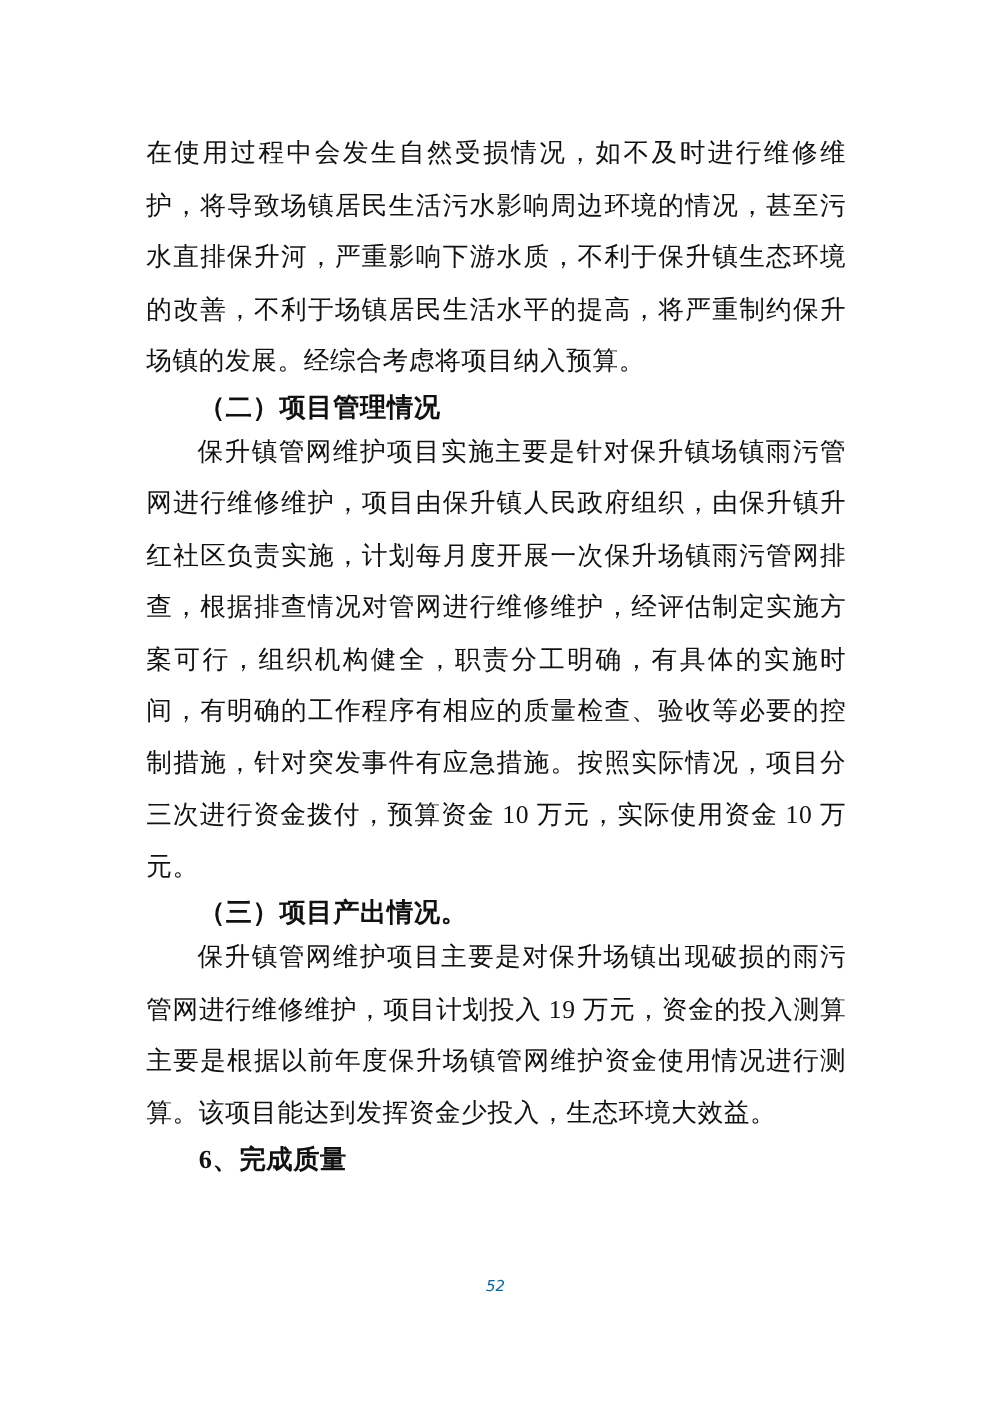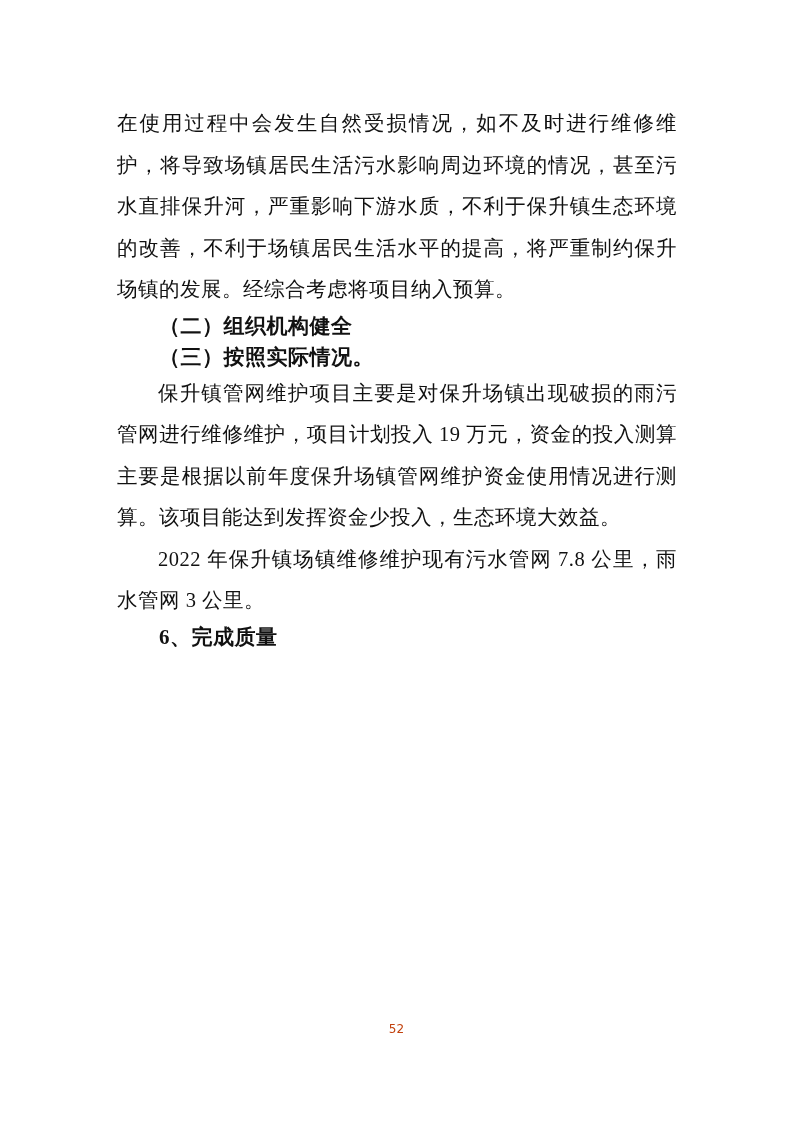--- a/index.html
+++ b/index.html
@@ -42,39 +42,40 @@
     letter-spacing: 0.5px;
   }
   .page-number {
     position: absolute;
     left: 0;
     right: 0;
     top: 1022px;
     text-align: center;
     font-family: "DejaVu Sans", "Liberation Sans", sans-serif;
     font-size: 12px;
-    color: #c2410c;
+    color: #0369a1;
+    font-style: italic;
   }
 </style>
 </head>
 <body>
 
 <div class="page">
   <div class="content">
 
     <p class="para">在使用过程中会发生自然受损情况，如不及时进行维修维护，将导致场镇居民生活污水影响周边环境的情况，甚至污水直排保升河，严重影响下游水质，不利于保升镇生态环境的改善，不利于场镇居民生活水平的提高，将严重制约保升场镇的发展。经综合考虑将项目纳入预算。</p>
 
-    <p class="heading">（二）组织机构健全</p>
+    <p class="heading">（二）项目管理情况</p>
 
+    <p class="para indent">保升镇管网维护项目实施主要是针对保升镇场镇雨污管网进行维修维护，项目由保升镇人民政府组织，由保升镇升红社区负责实施，计划每月度开展一次保升场镇雨污管网排查，根据排查情况对管网进行维修维护，经评估制定实施方案可行，组织机构健全，职责分工明确，有具体的实施时间，有明确的工作程序有相应的质量检查、验收等必要的控制措施，针对突发事件有应急措施。按照实际情况，项目分三次进行资金拨付，预算资金 10 万元，实际使用资金 10 万元。</p>
 
-    <p class="heading">（三）按照实际情况。</p>
+    <p class="heading">（三）项目产出情况。</p>
 
     <p class="para indent">保升镇管网维护项目主要是对保升场镇出现破损的雨污管网进行维修维护，项目计划投入 19 万元，资金的投入测算主要是根据以前年度保升场镇管网维护资金使用情况进行测算。该项目能达到发挥资金少投入，生态环境大效益。</p>
 
 
-    <p class="para indent">2022 年保升镇场镇维修维护现有污水管网 7.8 公里，雨水管网 3 公里。</p>
 
     <p class="heading">6、完成质量</p>
 
   </div>
 
   <div class="page-number">52</div>
 </div>
 
 </body></html>

